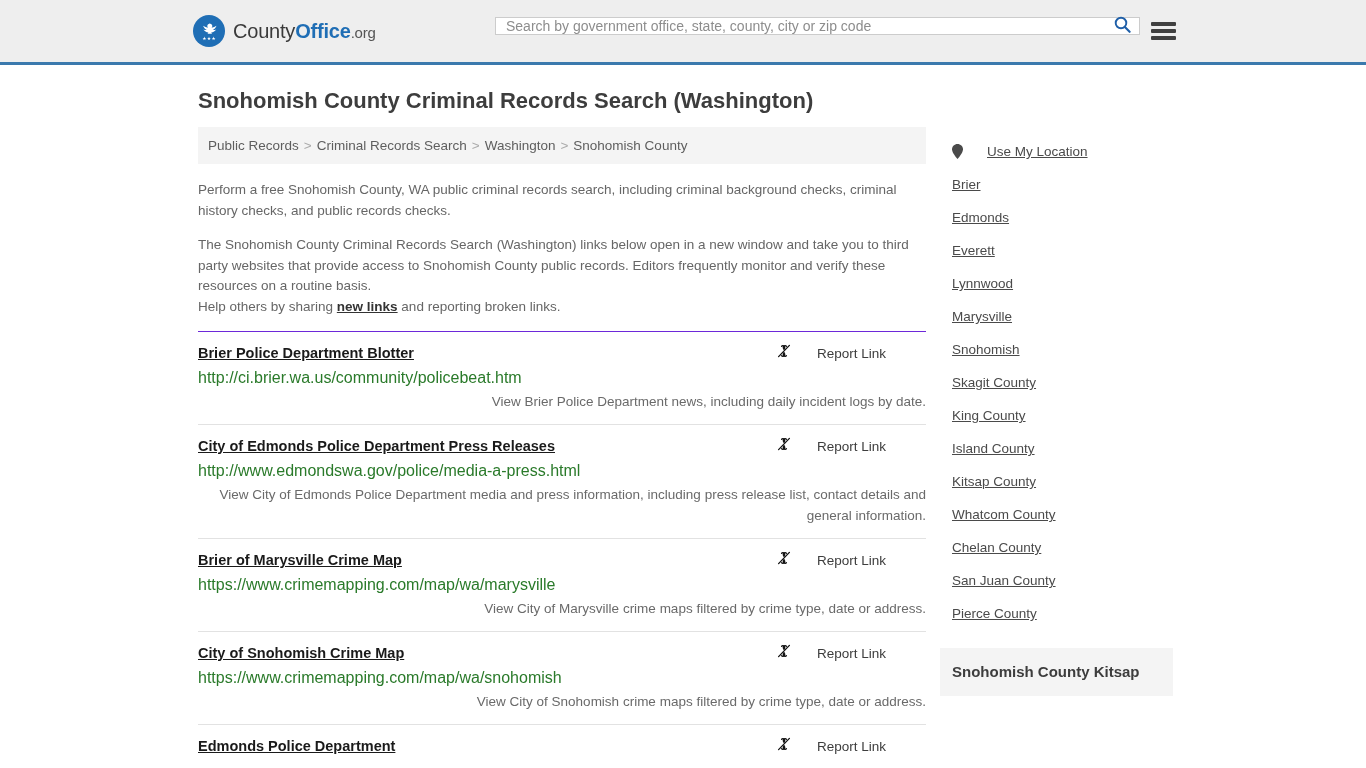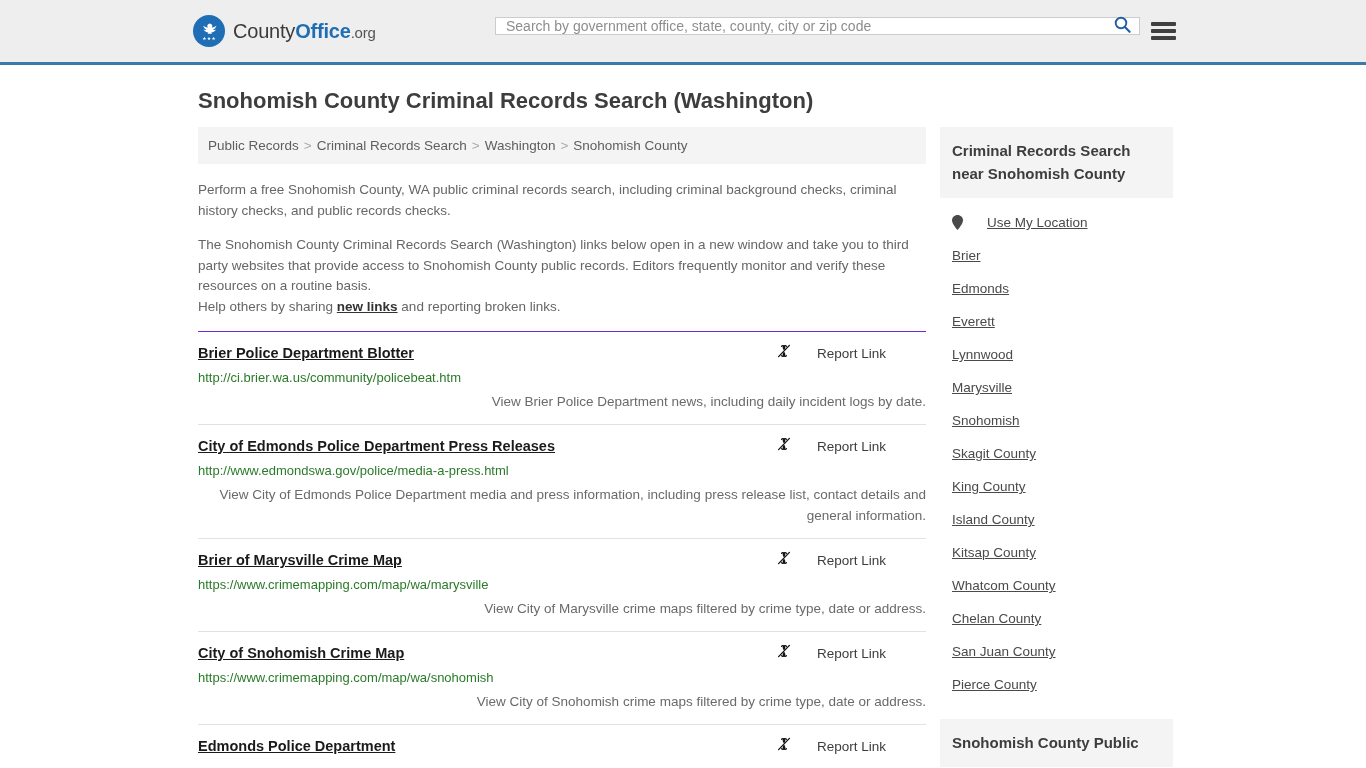--- a/index.html
+++ b/index.html
@@ -178,21 +178,21 @@
     cursor: pointer;
     white-space: nowrap;
     margin-right: 40px;
     margin-top: -1px;
   }
   .report-link-text {
     font-size: 13.5px;
     color: #3d3d3d;
   }
   .result-url {
-    font-size: 13px;
+    font-size: 16px;
     color: #2a7a2a;
     margin-top: 7px;
     line-height: 16px;
     word-break: break-all;
   }
   .result-desc {
     font-size: 13.5px;
     color: #6a6a6a;
     margin-top: 5px;
     line-height: 21px;
@@ -371,21 +371,20 @@
               </div>
             </div>
 
           </div>
 
         </div>
       </div>
 
       <div class="col-side">
 
-        <div class="side-box-title">Criminal Records Search near Snohomish County</div>
 
         <div class="side-links">
 
           <div class="side-link-row">
             <span class="pin-icon">
               <svg width="11" height="15" viewBox="0 0 11 15">
                 <path d="M5.5 0C2.5 0 0 2.4 0 5.3c0 3.9 5.5 9.7 5.5 9.7S11 9.2 11 5.3C11 2.4 8.5 0 5.5 0z" fill="#4a4a4a"></path>
               </svg>
             </span>
             <a class="side-link" href="#">Use My Location</a>
@@ -428,18 +427,18 @@
             <a class="side-link" href="#">Chelan County</a>
           </div>
           <div class="side-link-row">
             <a class="side-link" href="#">San Juan County</a>
           </div>
           <div class="side-link-row">
             <a class="side-link" href="#">Pierce County</a>
           </div>
         </div>
 
-        <div class="side-box-title secondary">Snohomish County Public</div>
+        <div class="side-box-title secondary">Snohomish County Kitsap</div>
 
       </div>
     </div>
   </div>
 </div>
 
 </body></html>

